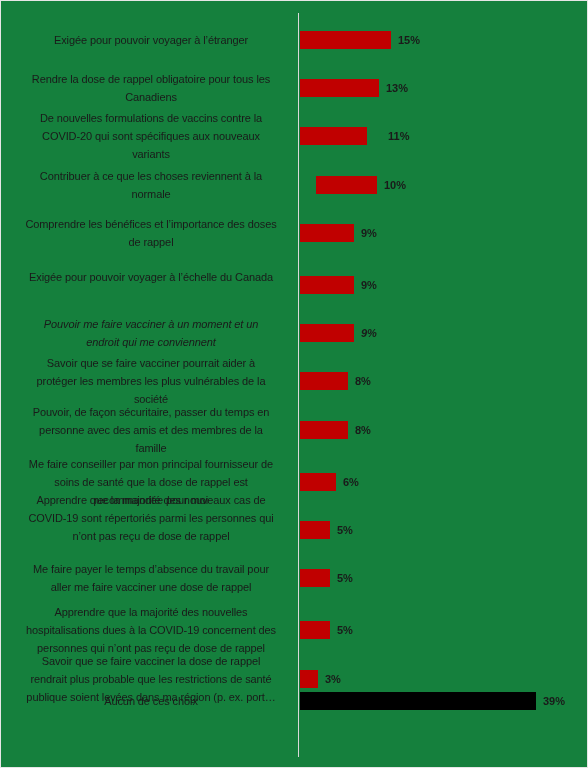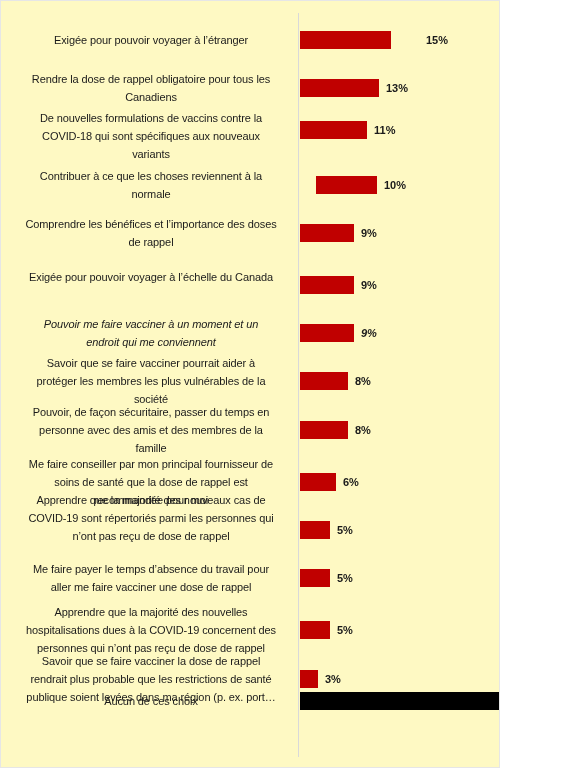--- a/index.html
+++ b/index.html
@@ -4,23 +4,23 @@
 <style>
   * { box-sizing: border-box; margin: 0; padding: 0; }
   html, body {
     width: 588px;
     height: 768px;
     background: #ffffff;
     font-family: "Liberation Sans", sans-serif;
   }
   #chart-frame {
     position: relative;
-    width: 500px;
+    width: 588px;
     height: 768px;
-    background: #fef9c3;
+    background: #15803d;
     border: 1px solid #e6e6e6;
     overflow: hidden;
   }
   
   #axis-line {
     position: absolute;
     left: 297px;
     top: 12px;
     width: 1px;
     height: 744px;
@@ -73,38 +73,38 @@
   }
 </style>
 </head>
 <body>
 
 <div id="chart-frame">
   <div id="axis-line"></div>
   <div id="rows">
       <div class="bar-row" style="top: -1px; height: 80px;">
         <div class="cat-label" style="top: 31px;">Exigée pour pouvoir voyager à l’étranger</div>
-        <div class="bar-wrap" style="top: 31px; gap: 28px;">
+        <div class="bar-wrap" style="top: 31px;">
           <div class="bar" style="width: 91px; background: rgb(192, 0, 0);"></div>
           <div class="bar-value">15%</div>
         </div>
       </div>
       <div class="bar-row" style="top: 47px; height: 80px;">
         <div class="cat-label" style="top: 22px;">Rendre la dose de rappel obligatoire pour tous les
 Canadiens</div>
         <div class="bar-wrap" style="top: 31px;">
           <div class="bar" style="width: 79px; background: rgb(192, 0, 0);"></div>
           <div class="bar-value">13%</div>
         </div>
       </div>
       <div class="bar-row" style="top: 95px; height: 80px;">
         <div class="cat-label" style="top: 13px;">De nouvelles formulations de vaccins contre la
-COVID-18 qui sont spécifiques aux nouveaux
+COVID-20 qui sont spécifiques aux nouveaux
 variants</div>
-        <div class="bar-wrap" style="top: 25px;">
+        <div class="bar-wrap" style="top: 31px; gap: 14px;">
           <div class="bar" style="width: 67px; background: rgb(192, 0, 0);"></div>
           <div class="bar-value">11%</div>
         </div>
       </div>
       <div class="bar-row" style="top: 144px; height: 80px;">
         <div class="cat-label" style="top: 22px;">Contribuer à ce que les choses reviennent à la
 normale</div>
         <div class="bar-wrap" style="top: 31px; padding-left: 16px;">
           <div class="bar" style="width: 61px; background: rgb(192, 0, 0);"></div>
           <div class="bar-value">10%</div>

